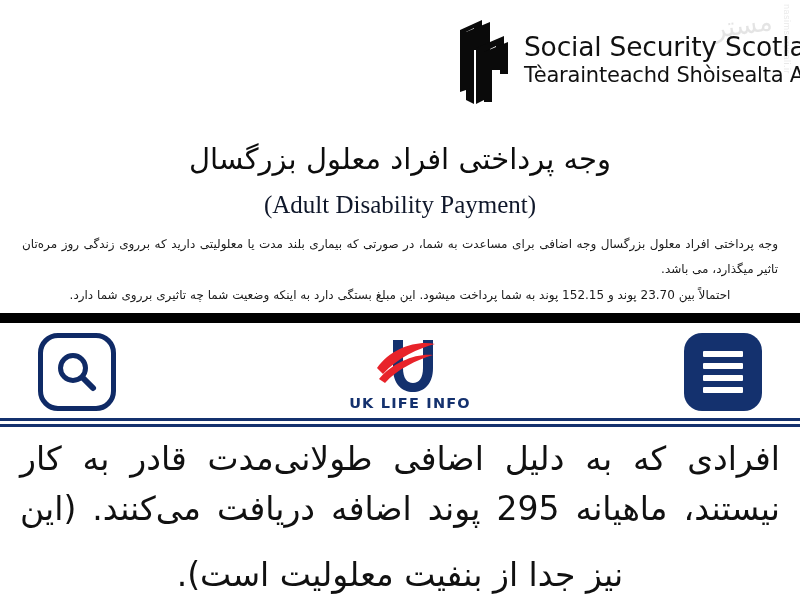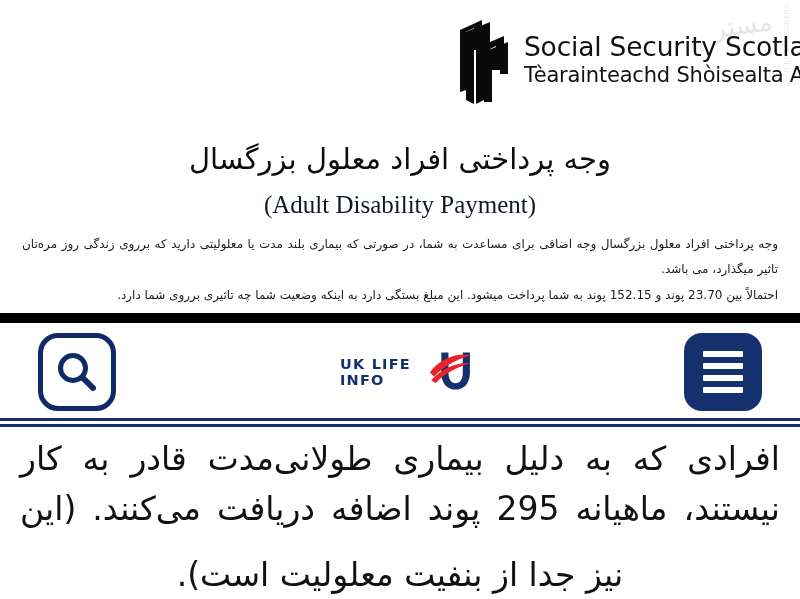--- a/index.html
+++ b/index.html
@@ -125,21 +125,21 @@
     top: 232px;
     width: 756px;
     direction: rtl;
     text-align: justify;
     font-family: "DejaVu Sans", sans-serif;
     font-size: 12px;
     color: #1a1a1a;
     line-height: 2.1;
   }
   #body-copy p { margin: 0; }
-  #body-copy p.second { text-align: right; margin-top: 1px; }
+  #body-copy p.second { text-align: center; margin-top: 1px; }
 
   
   #black-band {
     position: absolute;
     left: 0;
     top: 313px;
     width: 800px;
     height: 10px;
     background: #000000;
   }
@@ -189,21 +189,21 @@
     background: #ffffff;
     border-radius: 1px;
   }
   #uk-logo {
     position: absolute;
     left: 340px;
     top: 8px;
     width: 140px;
     height: 80px;
     display: flex;
-    flex-direction: row;
+    flex-direction: column;
     align-items: center;
     justify-content: flex-end;
   }
   #uk-logo-mark { width: 74px; height: 56px; }
   #uk-logo-text {
     font-family: "DejaVu Sans", "Liberation Sans", sans-serif;
     font-size: 14.5px;
     font-weight: bold;
     color: #14316e;
     letter-spacing: 1.2px;
@@ -310,16 +310,16 @@
 
 </div>
 
 <div id="navy-divider">
   <div class="rule"></div>
   <div class="gap"></div>
   <div class="rule"></div>
 </div>
 
 <div id="caption">
-  <div>افرادی که به دلیل بیماری طولانی‌مدت قادر به کار</div>
+  <div>افرادی که به دلیل اضافی طولانی‌مدت قادر به کار</div>
   <div>نیستند، ماهیانه 295 پوند اضافه دریافت می‌کنند. (این</div>
   <div class="last-line">نیز جدا از بنفیت معلولیت است).</div>
 </div>
 
 </body></html>

